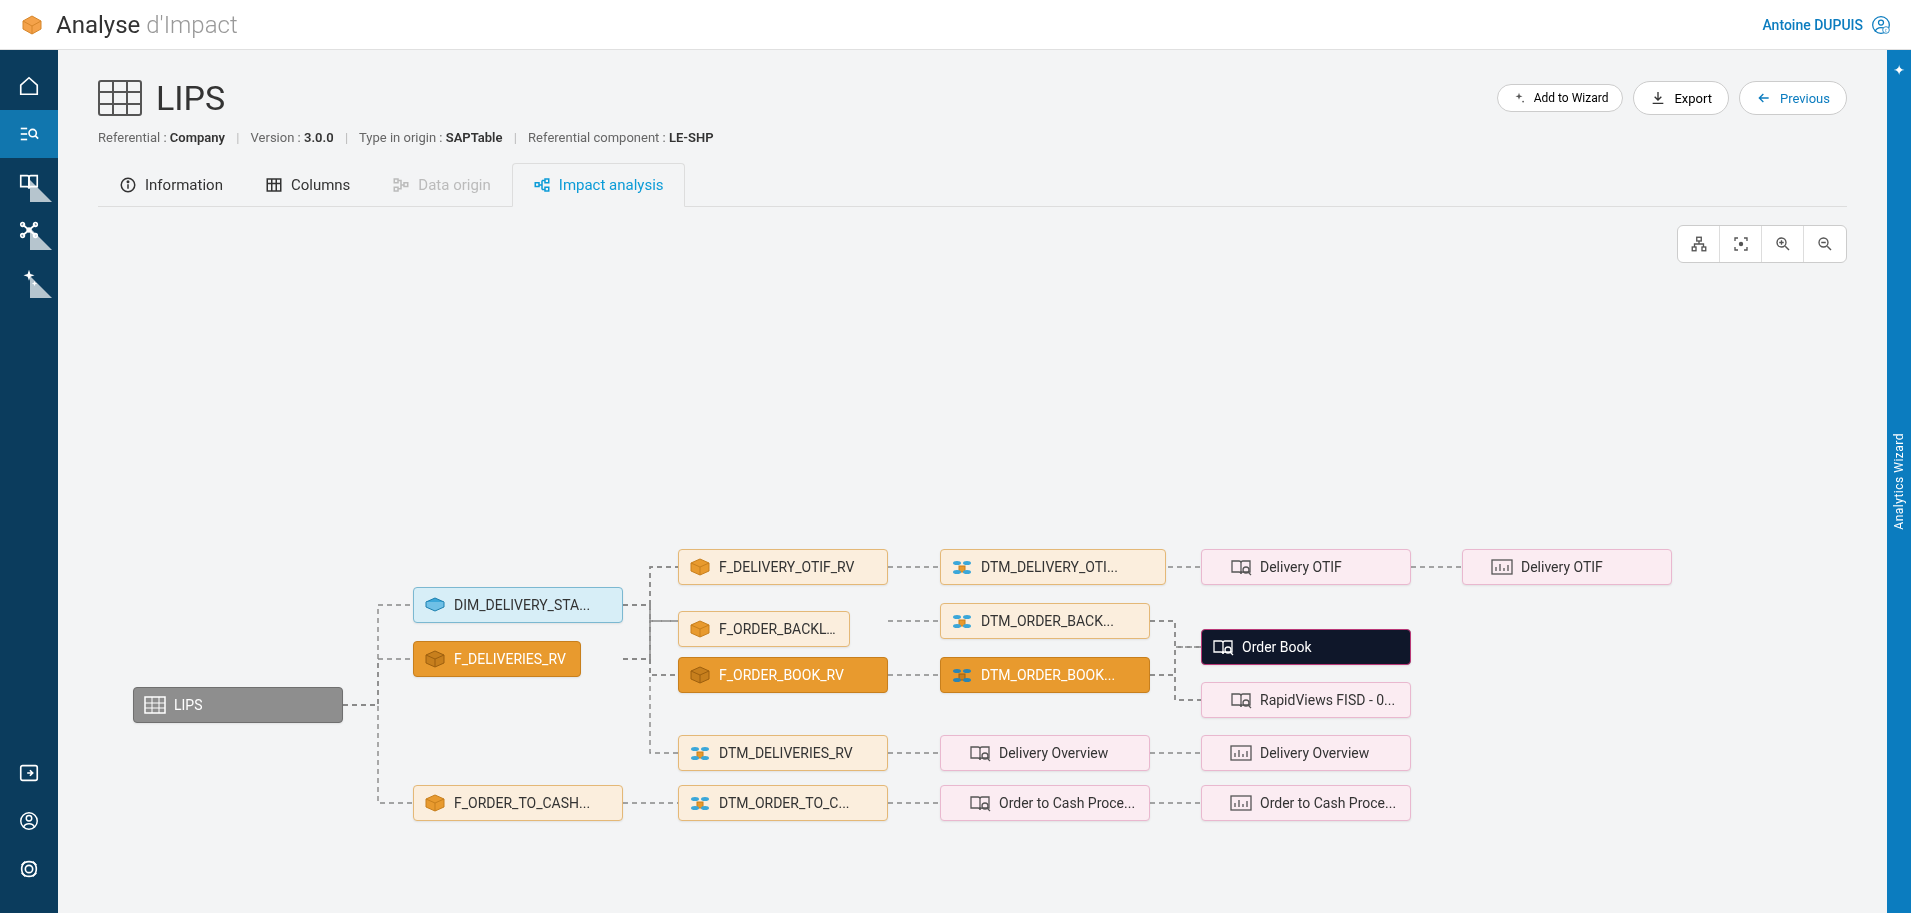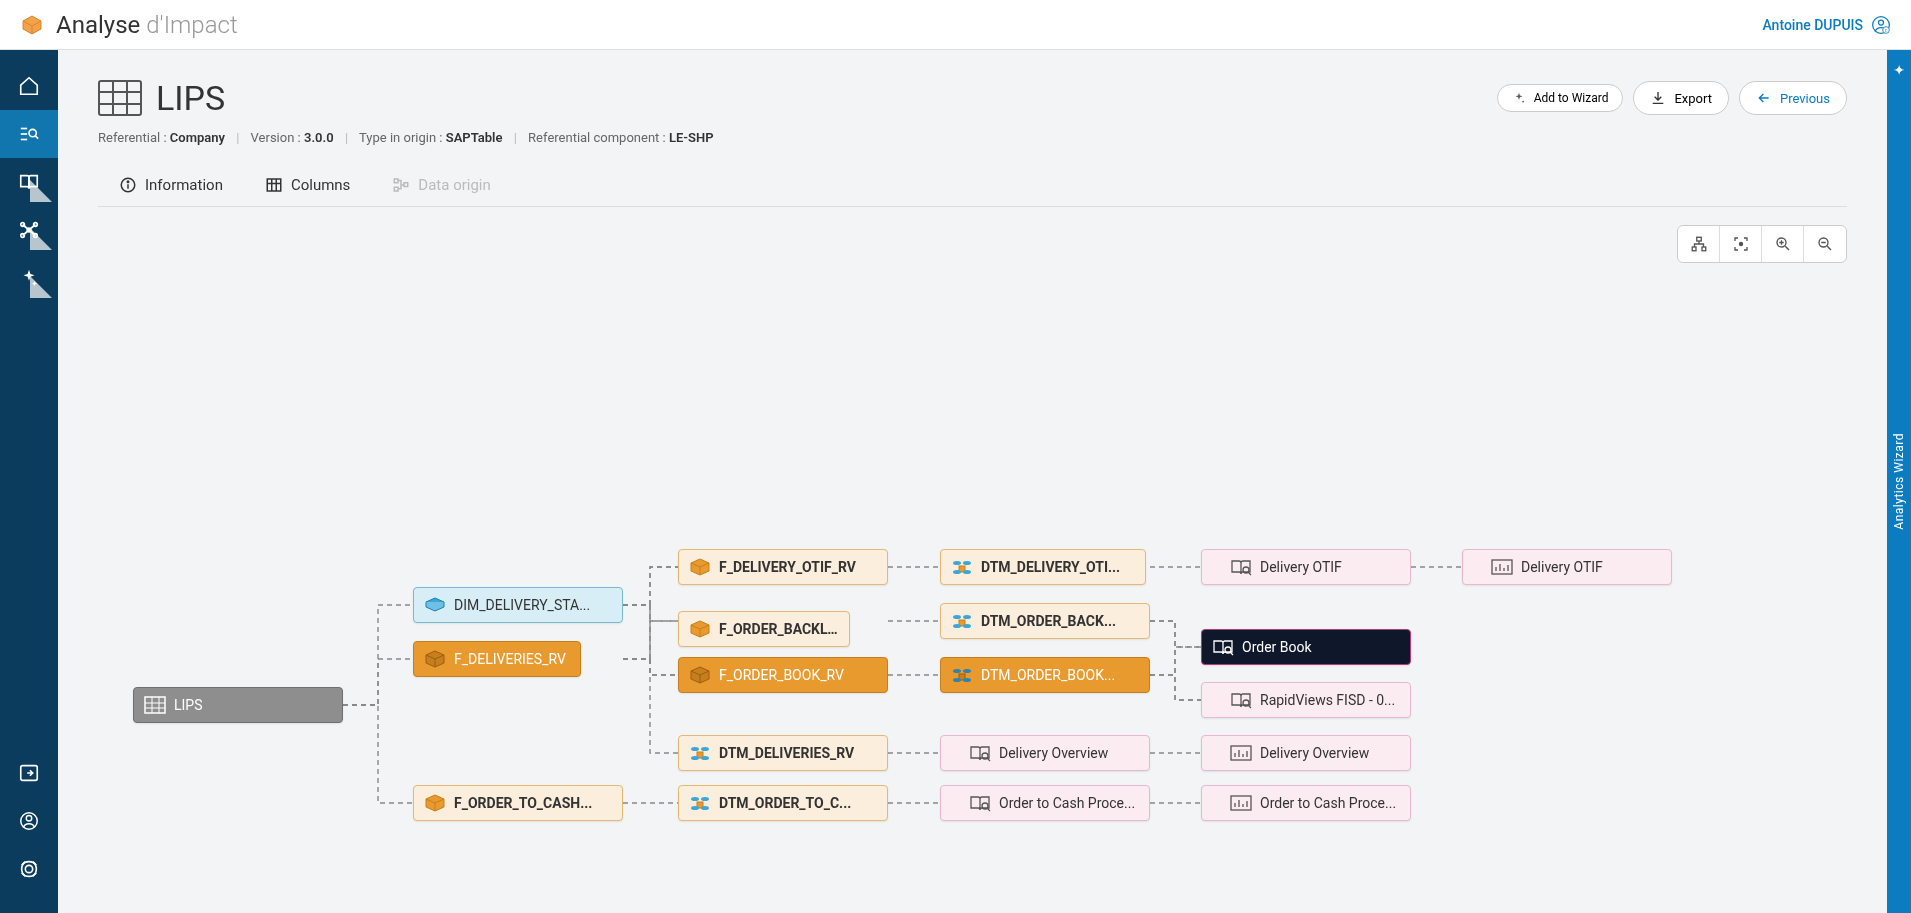--- a/index.html
+++ b/index.html
@@ -55,21 +55,21 @@
 .toolbar-float .tb:last-child { border-right:none; }
 
 .diagram { position:absolute; inset:0; }
 .node { position:absolute; height:36px; border:1px solid; border-radius:4px; display:flex; align-items:center; padding:0 10px; font-size:14px; white-space:nowrap; overflow:hidden; text-overflow:ellipsis; box-shadow:0 1px 2px rgba(0,0,0,0.08); gap:8px; }
 .node .nicon { width:22px; height:18px; flex-shrink:0; }
 .node .nlabel { overflow:hidden; text-overflow:ellipsis; }
 
 .node.gray { background:#8e8e8e; border-color:#6f6f6f; color:#fff; }
 .node.blue { background:#d7eef7; border-color:#7bb8d1; color:#333; }
 .node.orange-fill { background:#e89a2e; border-color:#c77f1d; color:#fff; }
-.node.orange-light { background:#fbeedd; border-color:#e4b877; color:#333;font-weight:bold; }
+.node.orange-light { background:#fbeedd; border-color:#e4b877; color:#333; }
 .node.pink { background:#fbecf2; border-color:#e9b8cf; color:#333;padding-left:28px; }
 .node.pink-fill { background:#0f172a; border-color:#b93877; color:#fff; }
 
 svg.edges { position:absolute; inset:0; width:100%; height:100%; pointer-events:none; }
 svg.edges path { fill:none; stroke:#888; stroke-width:1.4; stroke-dasharray:5 4; }
 
 </style>
 </head>
 <body>
 
@@ -249,20 +249,29 @@
       <span>Columns</span>
     </div>
     <div class="tab disabled">
       <svg width="18" height="18" viewBox="0 0 24 24" fill="none" stroke="#bbb" stroke-width="2">
           <rect x="3" y="4" width="5" height="5"></rect>
           <rect x="3" y="15" width="5" height="5"></rect>
           <rect x="16" y="9" width="5" height="5"></rect>
           <path d="M8 6h4v11H8M12 12h4"></path>
         </svg>
       <span>Data origin</span>
+    </div>
+    <div class="tab active">
+      <svg width="18" height="18" viewBox="0 0 24 24" fill="none" stroke="#0b9bd7" stroke-width="2">
+          <rect x="3" y="9" width="5" height="5"></rect>
+          <rect x="16" y="4" width="5" height="5"></rect>
+          <rect x="16" y="15" width="5" height="5"></rect>
+          <path d="M8 12h4M12 6h4M12 18h4M12 6v12"></path>
+        </svg>
+      <span>Impact analysis</span>
     </div>
   </div>
 
   <div class="diagram-wrap">
     <div class="toolbar-float">
       <div class="tb">
           <svg width="18" height="18" viewBox="0 0 24 24" fill="none" stroke="#555" stroke-width="1.8">
             <rect x="9" y="3" width="6" height="5"></rect>
             <rect x="3" y="16" width="5" height="5"></rect>
             <rect x="16" y="16" width="5" height="5"></rect>
@@ -404,21 +413,21 @@
         <span class="nicon"><svg viewBox="0 0 22 18">
               <ellipse cx="6" cy="5" rx="4" ry="2" fill="#3ba7d9"></ellipse>
               <ellipse cx="16" cy="5" rx="4" ry="2" fill="#3ba7d9"></ellipse>
               <rect x="8" y="8" width="6" height="6" fill="#e89a2e" stroke="#c77f1d"></rect>
               <ellipse cx="6" cy="14" rx="4" ry="2" fill="#3ba7d9"></ellipse>
               <ellipse cx="16" cy="14" rx="4" ry="2" fill="#3ba7d9"></ellipse>
             </svg></span>
         <span class="nlabel">DTM_ORDER_TO_C...</span>
       </div>
 
-      <div class="node orange-light" style="left:842px; top:342px; width:206px;">
+      <div class="node orange-light" style="left:842px; top:342px; width:226px;">
         <span class="nicon"><svg viewBox="0 0 22 18">
               <ellipse cx="6" cy="5" rx="4" ry="2" fill="#3ba7d9"></ellipse>
               <ellipse cx="16" cy="5" rx="4" ry="2" fill="#3ba7d9"></ellipse>
               <rect x="8" y="8" width="6" height="6" fill="#e89a2e" stroke="#c77f1d"></rect>
               <ellipse cx="6" cy="14" rx="4" ry="2" fill="#3ba7d9"></ellipse>
               <ellipse cx="16" cy="14" rx="4" ry="2" fill="#3ba7d9"></ellipse>
             </svg></span>
         <span class="nlabel">DTM_DELIVERY_OTI...</span>
       </div>
       <div class="node orange-light" style="left:842px; top:396px; width:210px;">

